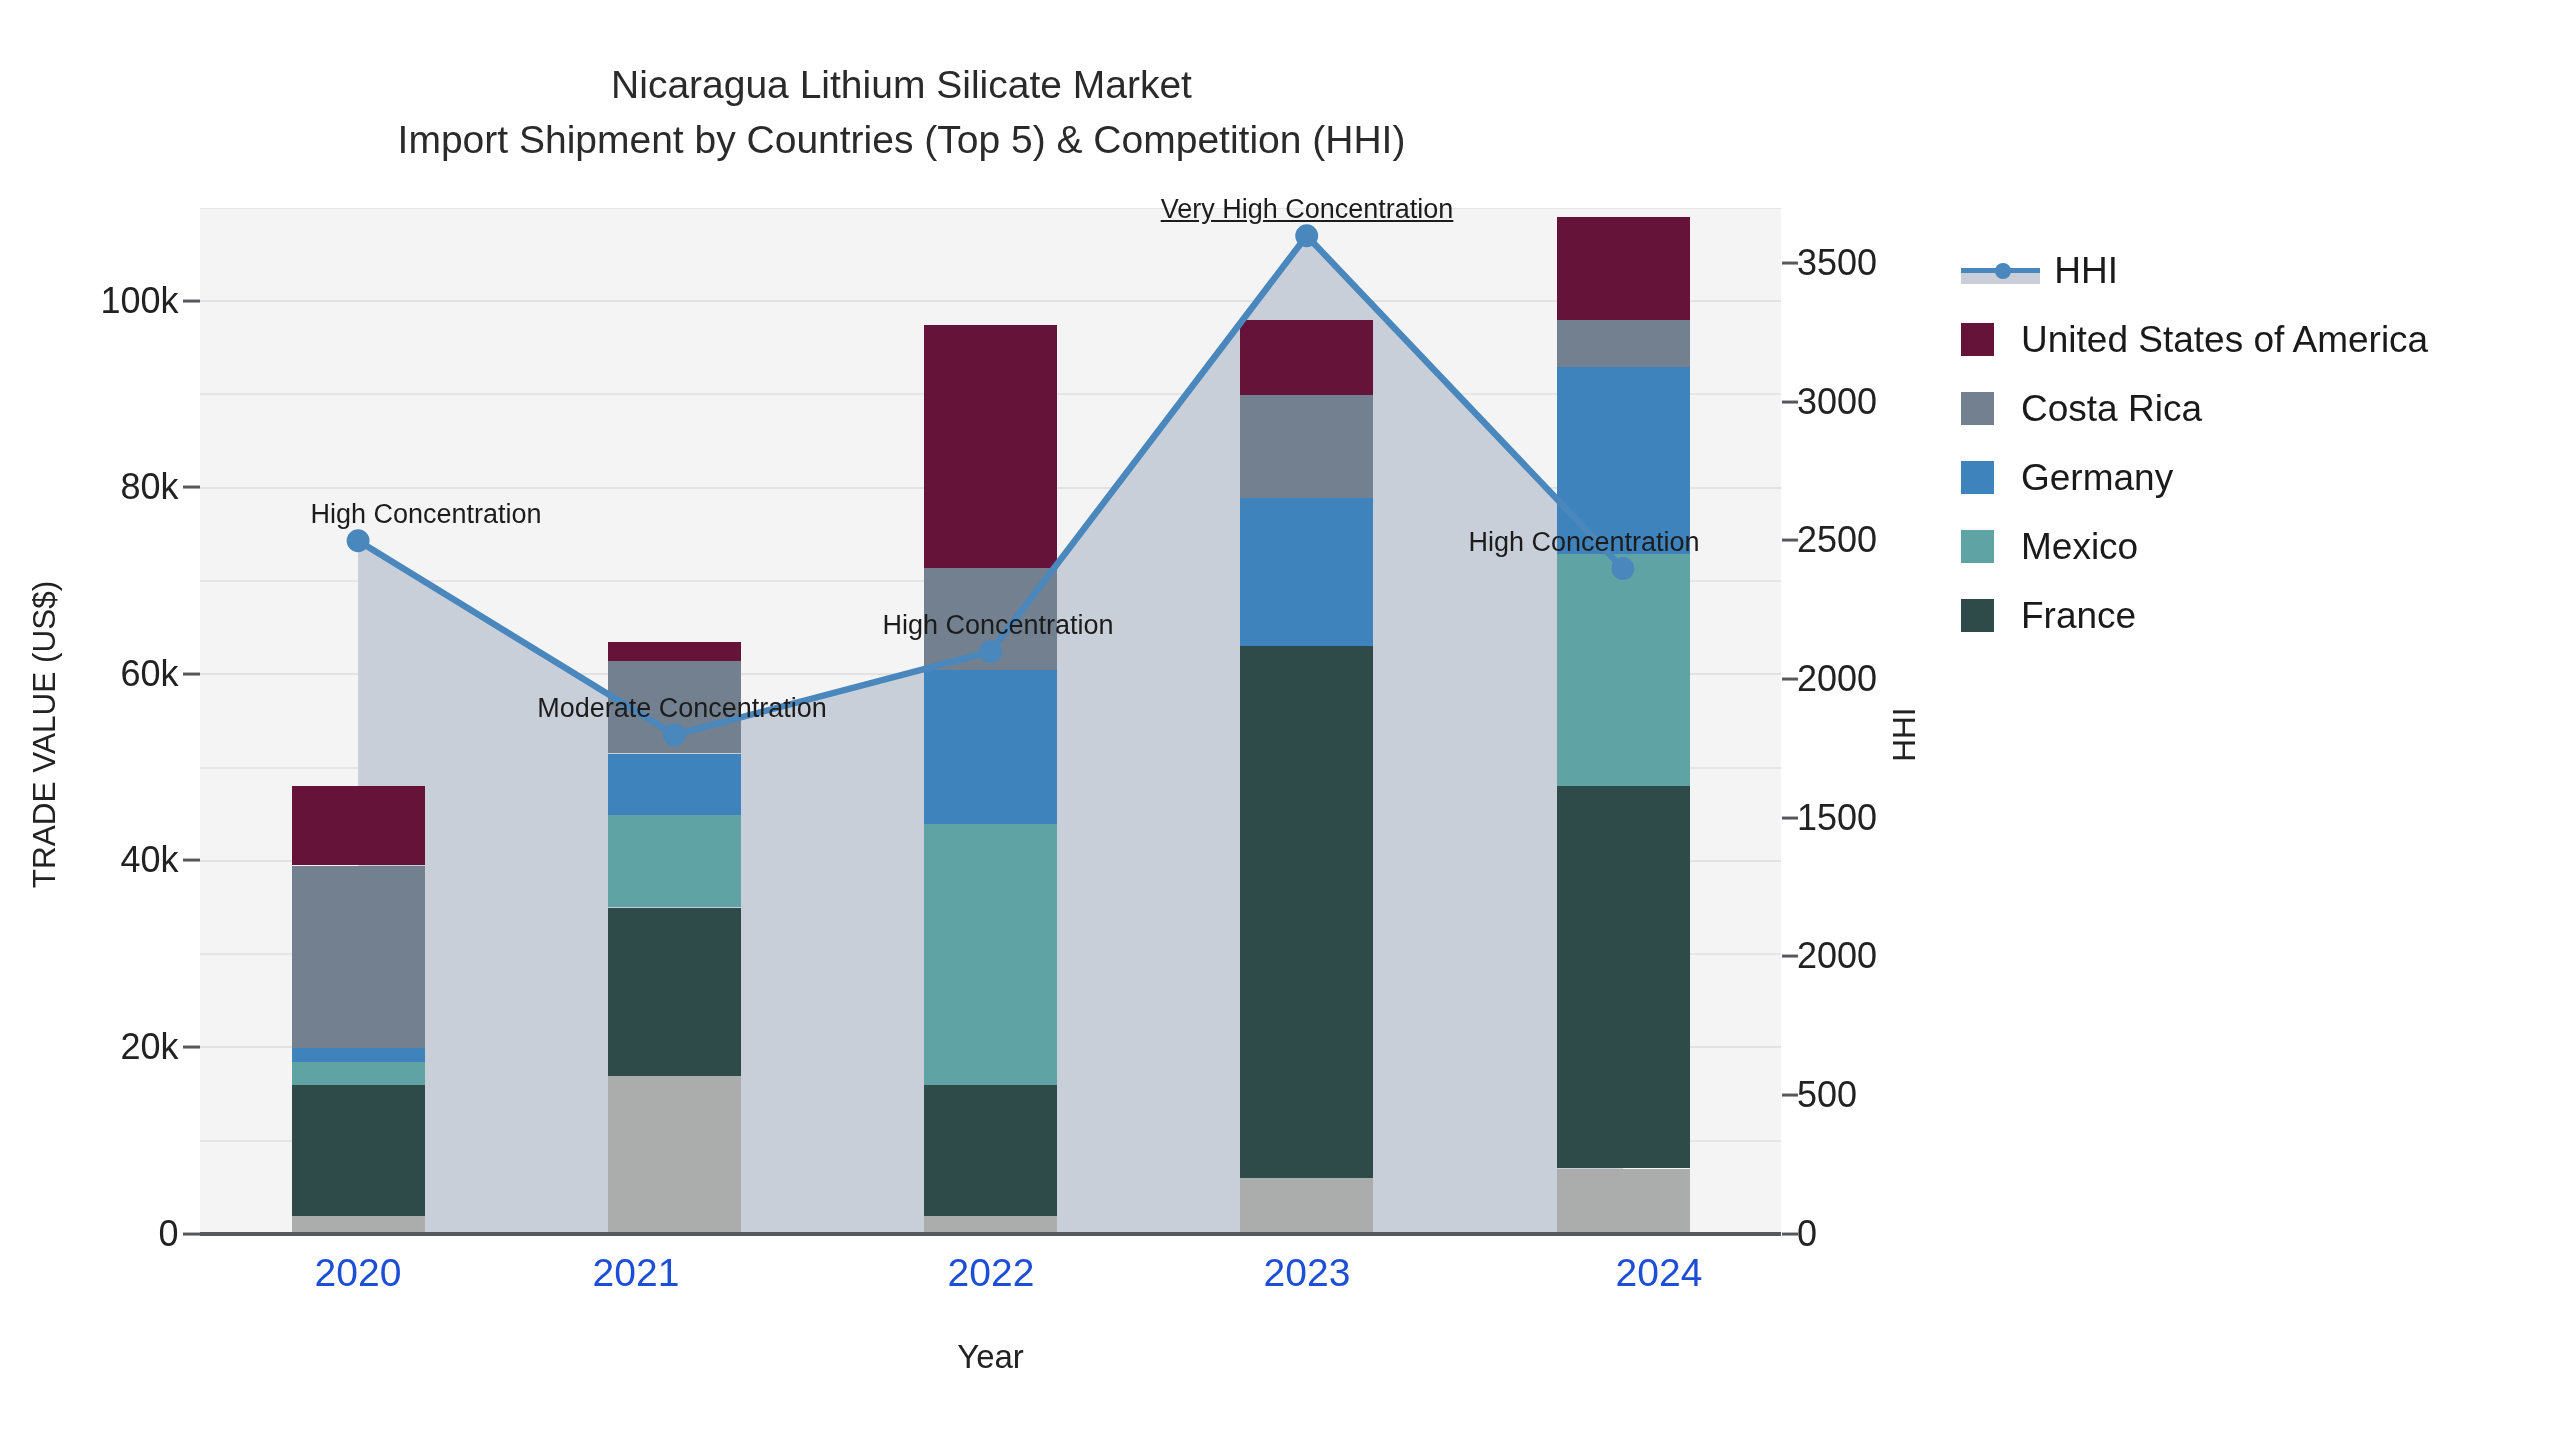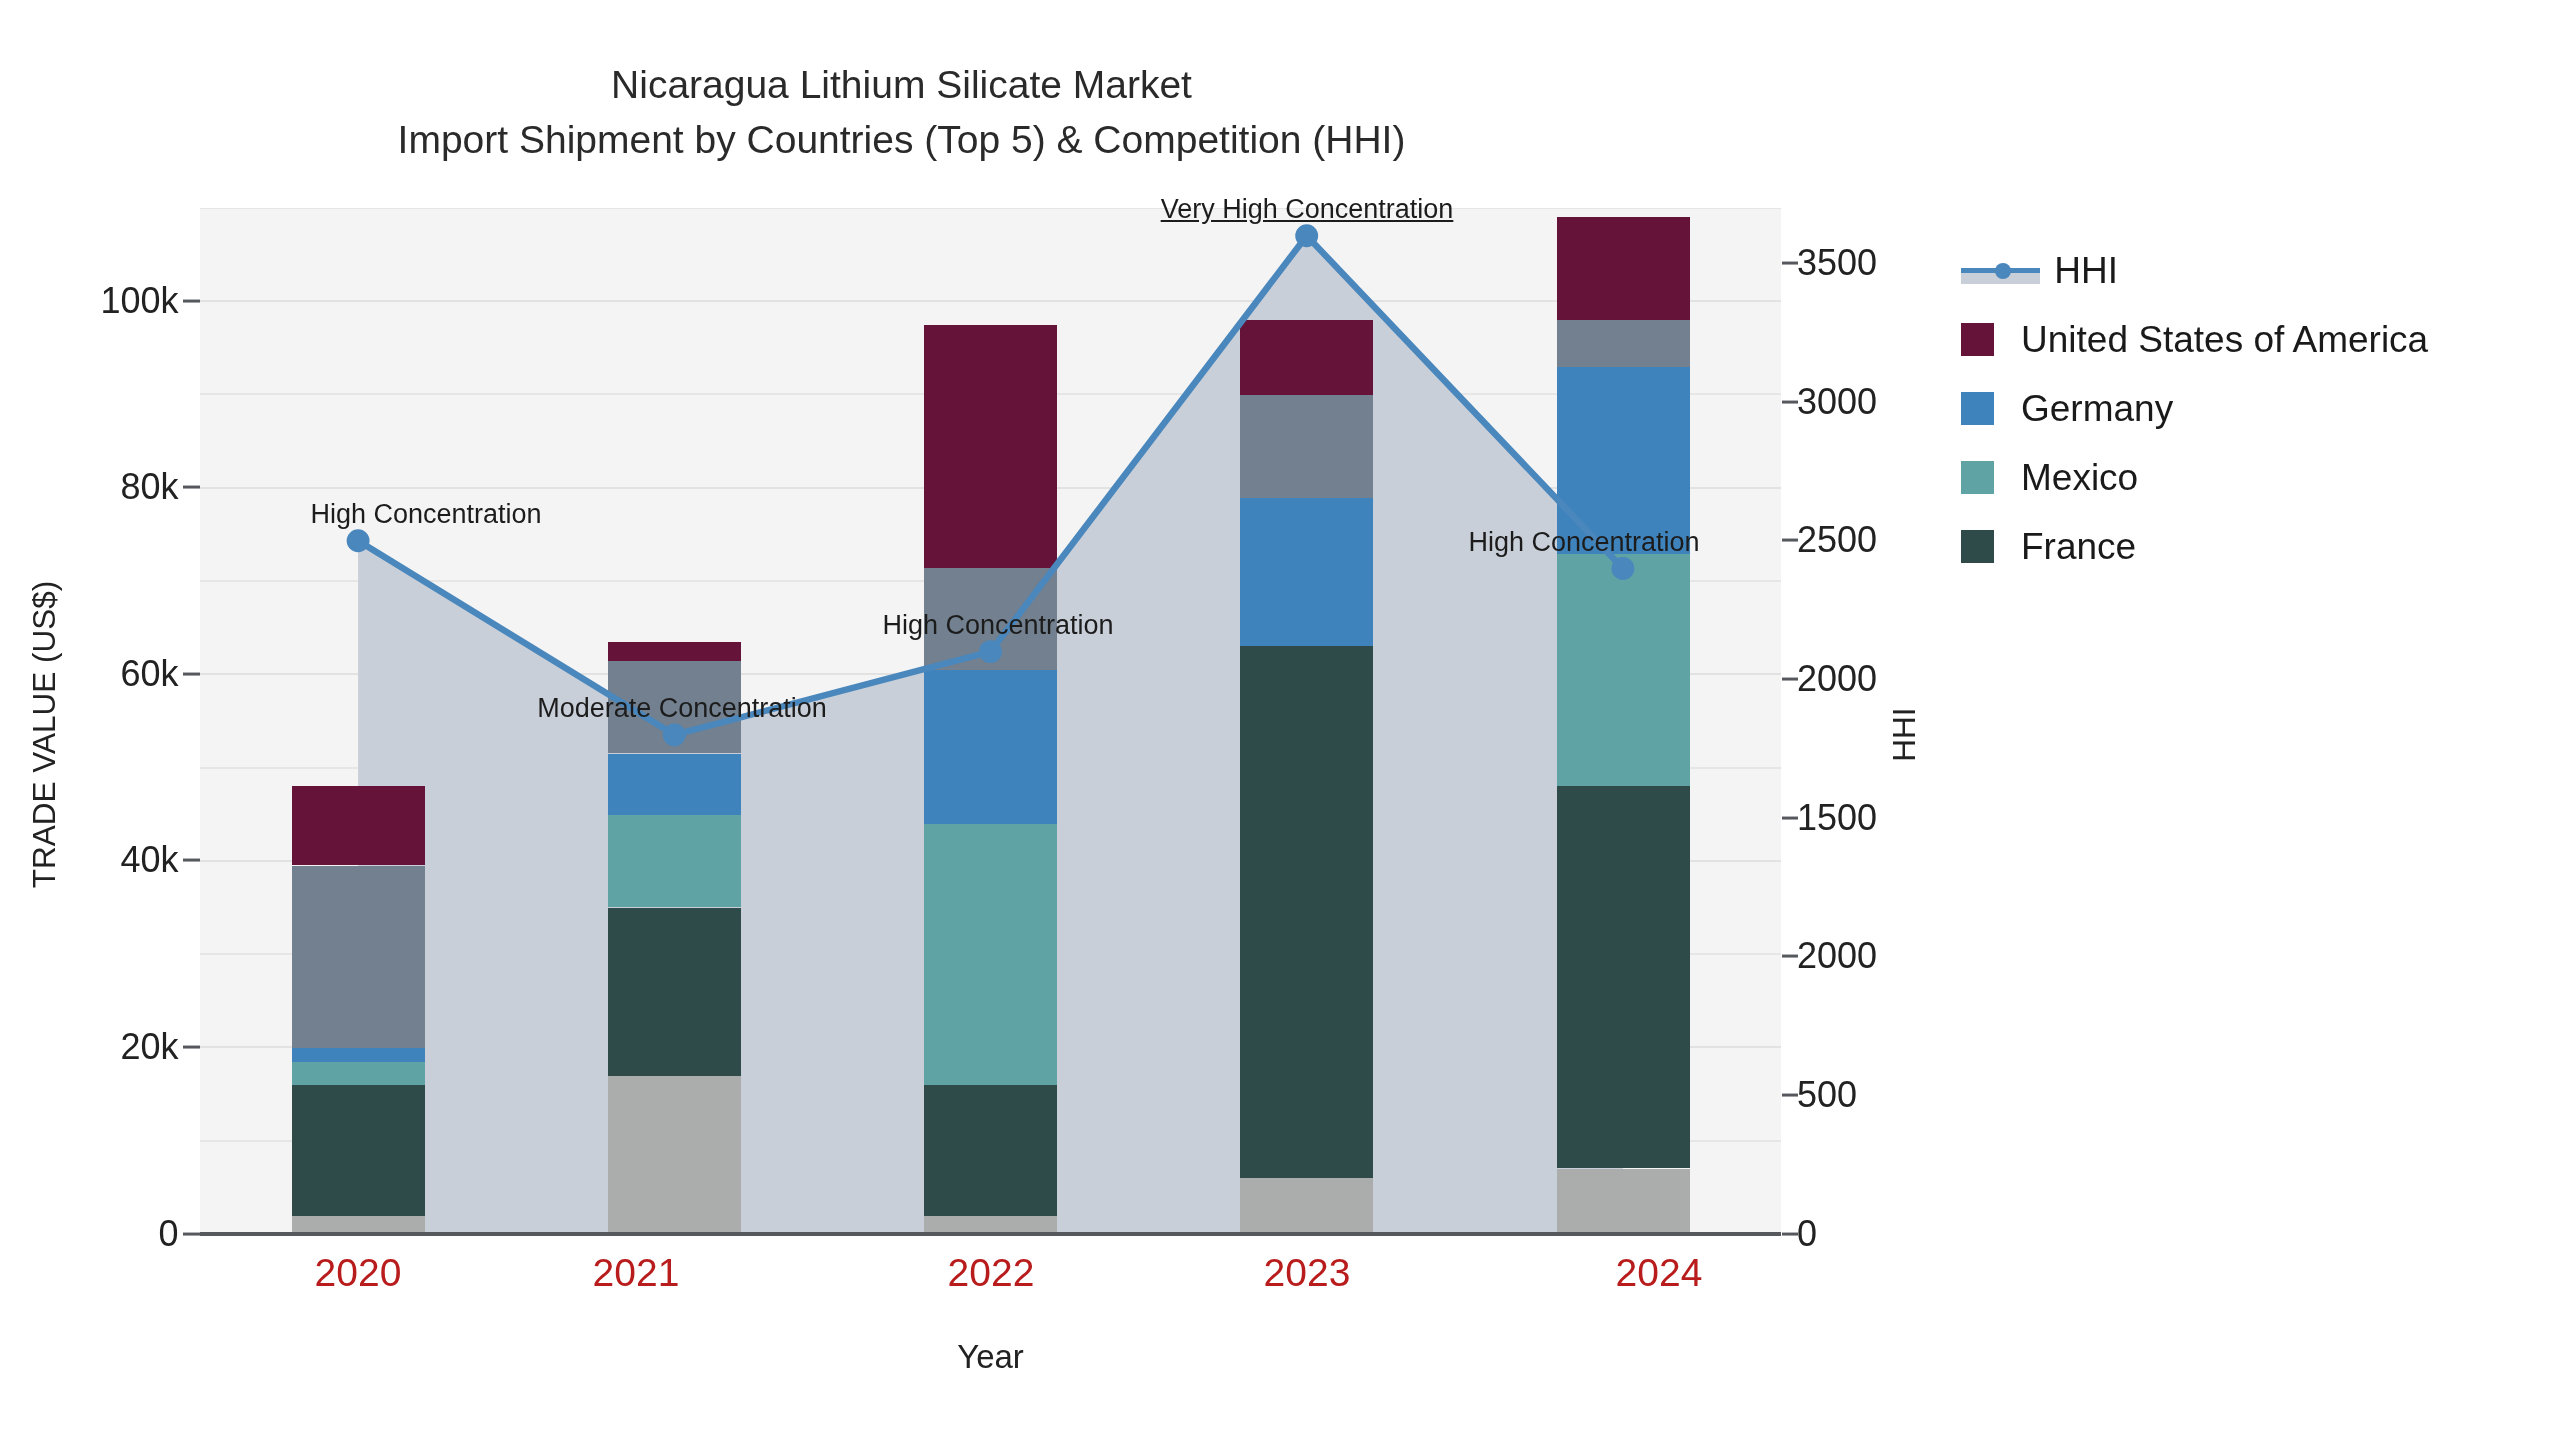--- a/index.html
+++ b/index.html
@@ -51,21 +51,21 @@
   .ytick-right{
     position:absolute;left:1797px;width:172px;text-align:left;
     font-size:36px;color:#222;transform:translateY(-50%);
   }
   .ytick-mark-right{
     position:absolute;left:1782px;width:15.7px;height:2.9px;background:#55595e;
     transform:translateY(-50%);
   }
   .xtick-label{
     position:absolute;top:1251px;
-    font-size:39px;color:#b91c1c;text-align:left;
+    font-size:39px;color:#1d4ed8;text-align:left;
     transform:translateX(-50%);
     white-space:nowrap;
   }
   .ylabel-left{
     position:absolute;
     left:-228px;top:716px;
     width:544px;text-align:center;
     font-size:31.5px;color:#222;
     transform:rotate(-90deg);
     transform-origin:center center;
@@ -258,20 +258,24 @@
           <span class="lline" style="background: rgb(74, 135, 189);"></span>
           <span class="ldot" style="background: rgb(74, 135, 189);"></span>
         </span>
         <span class="legend-label">HHI</span>
       </div>
       <div class="legend-row">
         <span class="legend-swatch" style="background: rgb(102, 19, 58);"></span>
         <span class="legend-label">United States of America</span>
       </div>
       <div class="legend-row">
+        <span class="legend-swatch" style="background: rgb(114, 128, 143);"></span>
+        <span class="legend-label">Costa Rica</span>
+      </div>
+      <div class="legend-row">
         <span class="legend-swatch" style="background: rgb(63, 131, 189);"></span>
         <span class="legend-label">Germany</span>
       </div>
       <div class="legend-row">
         <span class="legend-swatch" style="background: rgb(95, 163, 165);"></span>
         <span class="legend-label">Mexico</span>
       </div>
       <div class="legend-row">
         <span class="legend-swatch" style="background: rgb(46, 75, 74);"></span>
         <span class="legend-label">France</span>

